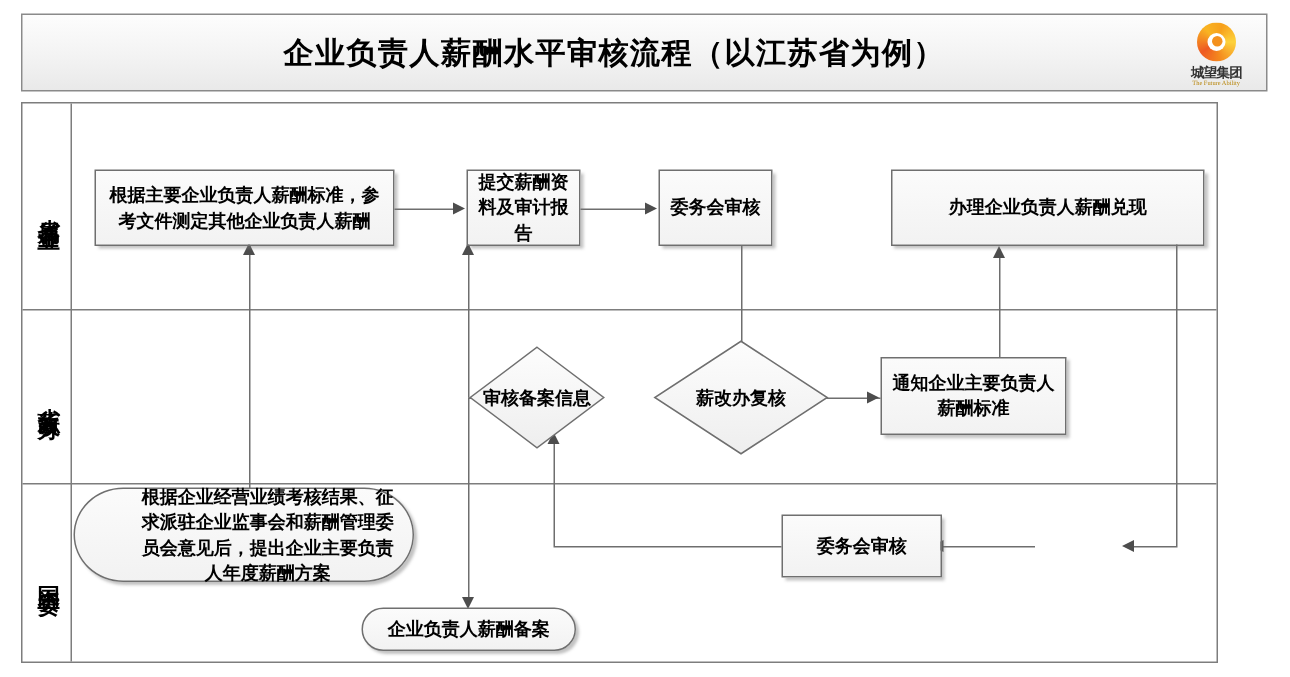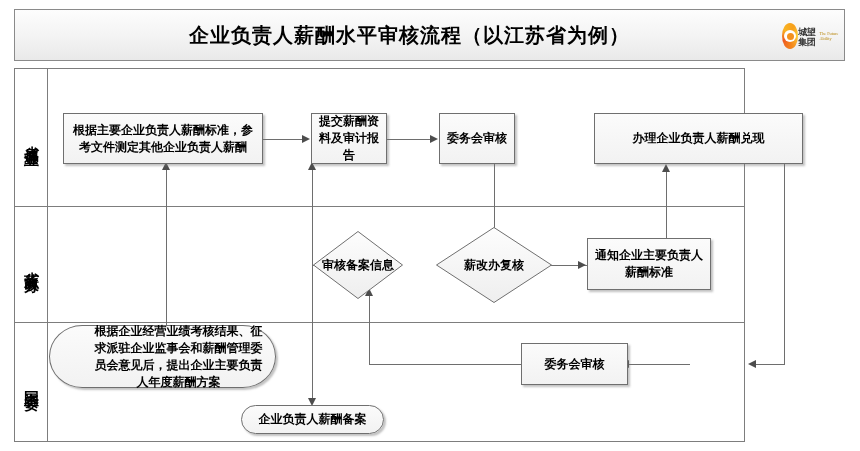--- a/index.html
+++ b/index.html
@@ -45,21 +45,21 @@
     padding-right: 40px;
     box-sizing: border-box;
   }
   .logo-wrap {
     position: absolute;
     right: 4px;
     top: 2px;
     width: 58px;
     height: 48px;
     display: flex;
-    flex-direction: row;
+    flex-direction: column;
     align-items: center;
     justify-content: center;
   }
   .logo-mark {
     width: 26px;
     height: 26px;
     border-radius: 50%;
     background:
       radial-gradient(circle at 50% 50%, #ffffff 0%, #ffffff 17%, rgba(255,255,255,0) 18%),
       conic-gradient(from 20deg, #f7a01c 0deg, #fdd23c 70deg, #f4881d 150deg,
@@ -102,21 +102,21 @@
     line-height: 5px;
     letter-spacing: 0px;
     transform: scale(0.95);
   }
 
   
   .frame {
     position: absolute;
     left: 14px;
     top: 68px;
-    width: 731px;
+    width: 798px;
     height: 374px;
     border: 1px solid #7d7d7d;
     box-sizing: border-box;
     background: #ffffff;
   }
   .lane-divider {
     position: absolute;
     left: 0;
     width: 100%;
     height: 0;

